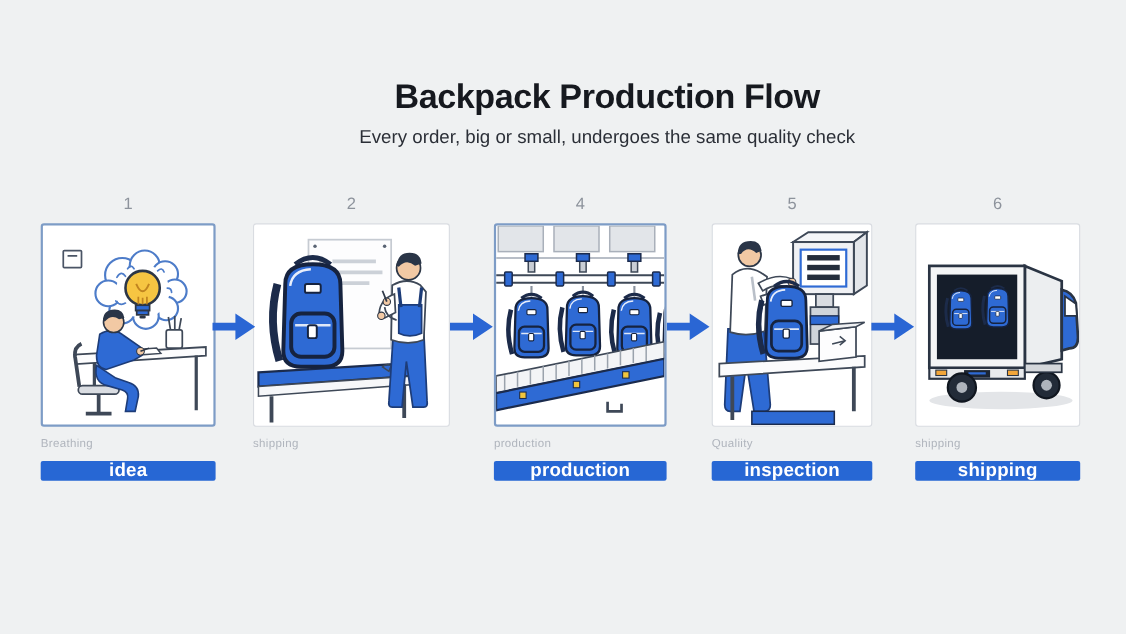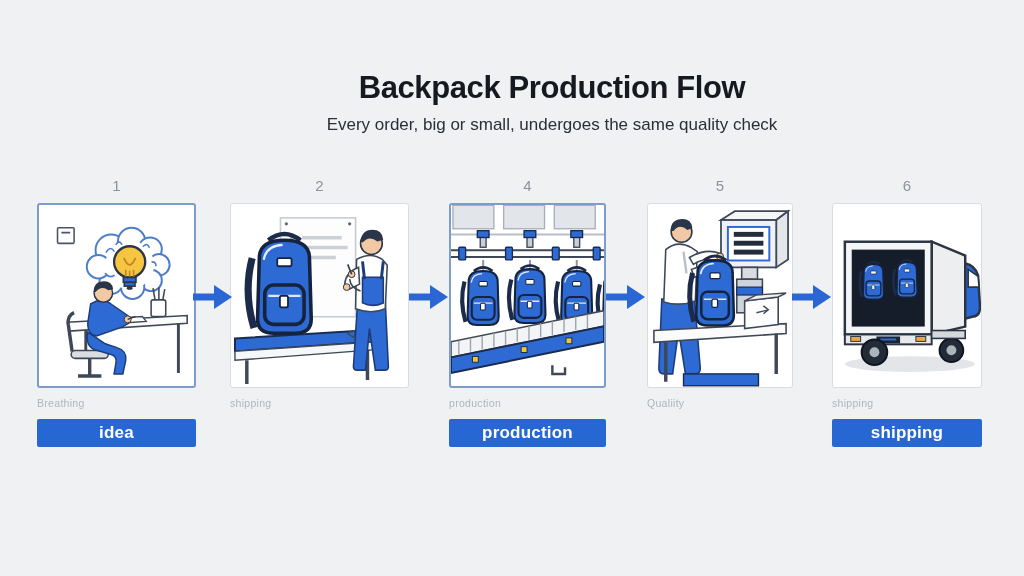--- a/index.html
+++ b/index.html
@@ -34,21 +34,21 @@
     background:#ffffff;border-radius:3px;box-sizing:border-box;overflow:hidden;
     border:1.5px solid var(--panel-border-gray,#d9dce1);
   }
   .panel.blue-border{border:2px solid var(--panel-border-blue,#7d9cc6);}
   .panel svg{display:block;width:100%;height:100%;}
   .caption{
     position:absolute;top:397px;left:0;right:0;text-align:left;
     font-size:10.5px;color:var(--caption-gray,#b0b5bd);letter-spacing:0.3px;
   }
   .labelbar{
-    position:absolute;top:419px;left:0;right:0;height:28px;
+    position:absolute;top:419px;left:0;right:0;height:18px;
     background:var(--bar-blue,#2767d4);border-radius:2px;
     display:flex;align-items:center;justify-content:center;
     color:#ffffff;font-size:17px;font-weight:bold;letter-spacing:0.2px;
   }
   
   .arrow{position:absolute;top:281px;width:40px;height:32px;}
   .arrow svg{display:block;width:100%;height:100%;}
   .arrow-0{left:193px;} .arrow-1{left:409px;} .arrow-2{left:606px;} .arrow-3{left:792px;}
   .defs{position:absolute;width:0;height:0;overflow:hidden;}
 </style>
@@ -257,20 +257,21 @@
         <polygon points="6,128 140,121 140,131 6,140" fill="#fbfbfc" stroke="#3e4857" stroke-width="1.6"></polygon>
         <line x1="18" y1="140" x2="18" y2="180" stroke="#3e4857" stroke-width="3.5"></line>
         <line x1="130" y1="131" x2="130" y2="172" stroke="#3e4857" stroke-width="3.5"></line>
         <polygon points="98,98 132,94 132,122 98,126" fill="#fdfdfe" stroke="#3e4857" stroke-width="1.6"></polygon>
         <polygon points="98,98 110,92 140,90 132,94" fill="#f0f1f3" stroke="#3e4857" stroke-width="1.4"></polygon>
         <path d="M110 110 l12 -3 m-5 -4 l5 4 l-5 4" stroke="#3e4857" stroke-width="1.4" fill="none"></path>
         <use href="#bp-sym" x="36" y="48" width="64" height="80"></use>
       </svg>
     </div>
     <div class="caption">Qualiity</div>
+    <div class="labelbar">inspection</div>
   </div>
 
   <div class="col col-4">
     <div class="stepnum">6</div>
     <div class="panel">
       <svg viewBox="0 0 150 185">
         <ellipse cx="78" cy="162" rx="66" ry="8" fill="#e3e5e8"></ellipse>
         <polygon points="100,38 134,52 134,124 100,132" fill="#eceef0" stroke="#2a3443" stroke-width="2.5"></polygon>
         <rect x="12" y="38" width="88" height="94" fill="#f4f5f6" stroke="#2a3443" stroke-width="2.5"></rect>
         <rect x="19" y="46" width="74" height="78" fill="#151d2a"></rect>

